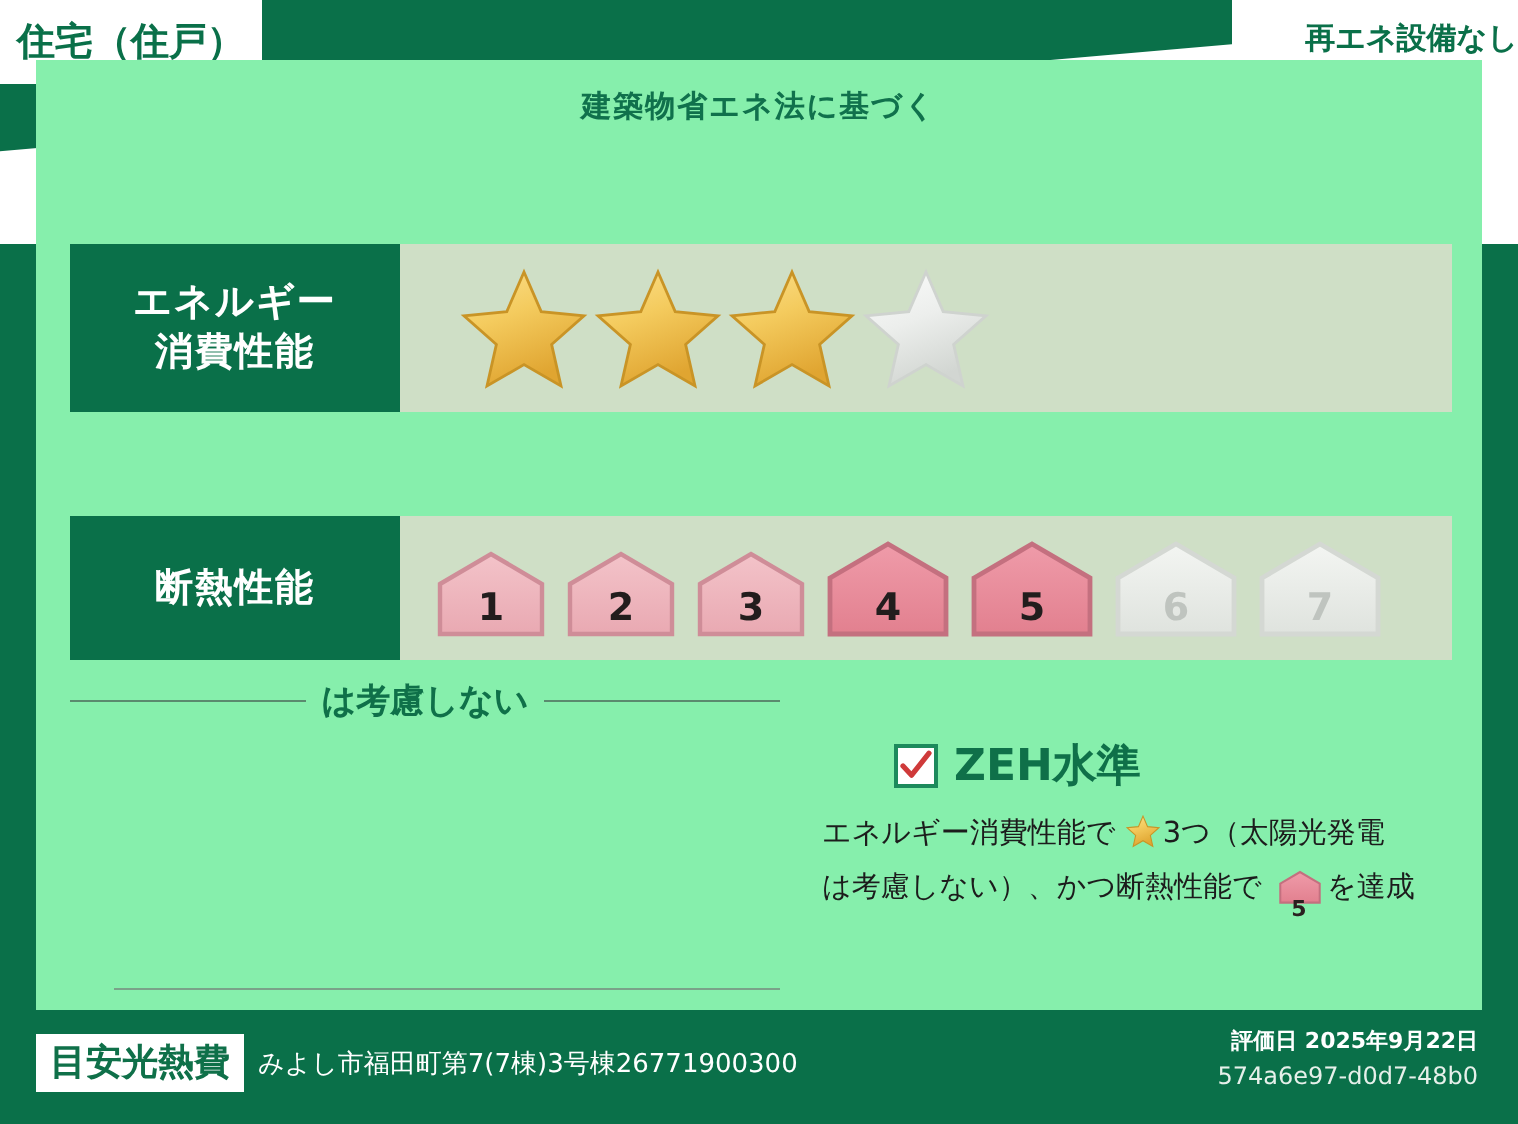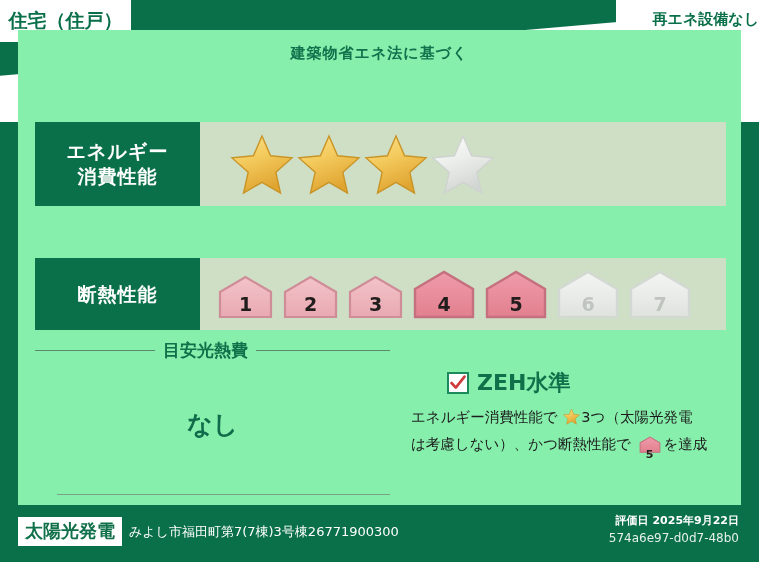--- a/index.html
+++ b/index.html
@@ -428,24 +428,23 @@
             <span class="num">7</span>
           </div>
 
         </div>
       </div>
     </div>
 
     <div id="cost-panel">
       <div id="cost-heading-row">
         <div class="rule left"></div>
-        <div id="cost-heading">目安光熱費</div>
+        <div id="cost-heading">は考慮しない</div>
         <div class="rule right"></div>
       </div>
-      <div id="cost-value">なし</div>
       <div id="cost-bottom-rule"></div>
     </div>
 
     <div id="zeh-panel">
       <div id="zeh-title-row">
         <div id="zeh-checkbox">
           <svg width="18" height="18" viewBox="0 0 18 18" style="position:absolute;left:0;top:0;">
             <polyline points="2.5,9 6.8,13.6 15.5,2.6" fill="none" stroke="#cf3a3a" stroke-width="2.6" stroke-linecap="round" stroke-linejoin="round"></polyline>
           </svg>
         </div>
@@ -465,21 +464,21 @@
           </svg>
           <span class="n">5</span>
         </span><span>を達成</span>
       </div>
     </div>
 
   </div>
 
   <div id="footer">
     <div id="footer-left">
-      <div id="self-eval-tag">太陽光発電</div>
+      <div id="self-eval-tag">目安光熱費</div>
       <div id="property-id">みよし市福田町第7(7棟)3号棟26771900300</div>
     </div>
     <div id="footer-right">
       <div id="eval-date">評価日 2025年9月22日</div>
       <div id="eval-hash">574a6e97-d0d7-48b0</div>
     </div>
   </div>
 
 </div>
 

